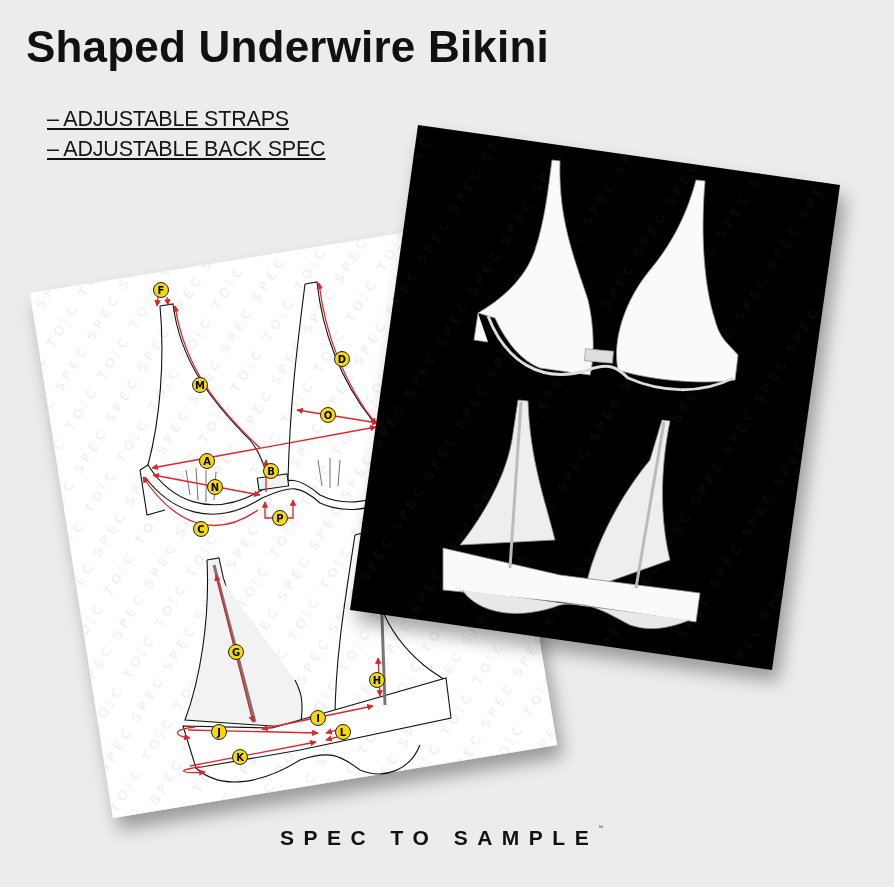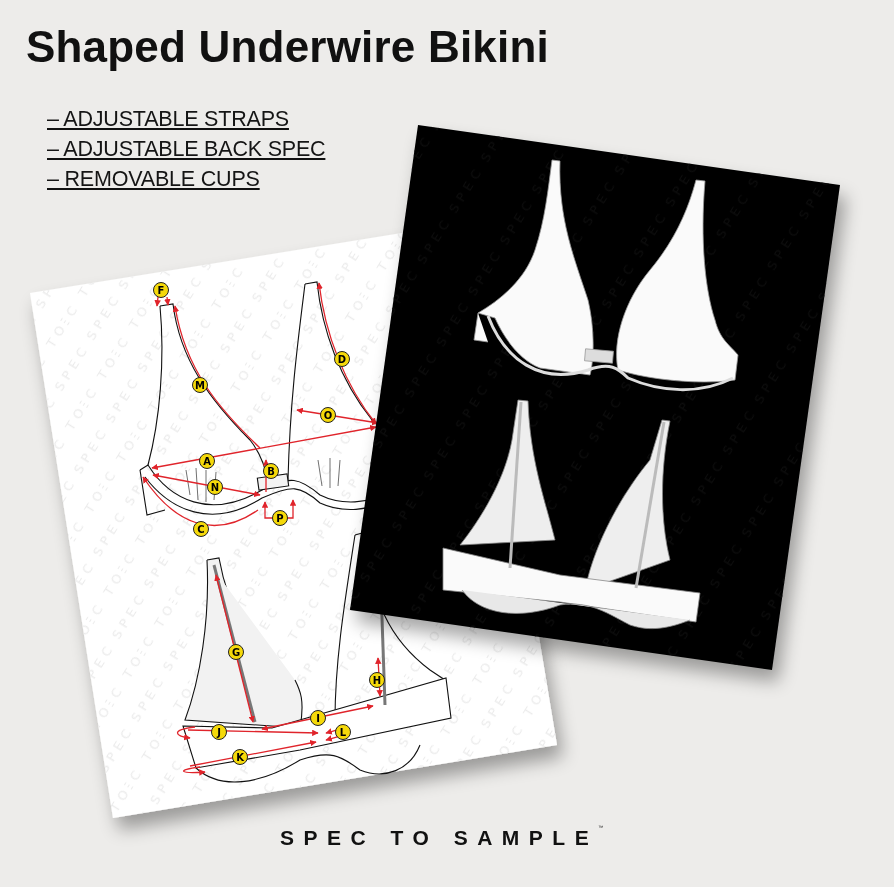--- a/index.html
+++ b/index.html
@@ -23,21 +23,20 @@
   .brand sup { font-size: 5px; letter-spacing: 0; position: relative; top: -8px; font-weight: 400; }
   svg.stage { position: absolute; left: 0; top: 0; }
 </style>
 </head>
 <body>
 
 <div class="title">Shaped Underwire Bikini</div>
 <ul class="bullets">
   <li>– ADJUSTABLE STRAPS</li>
   <li>– ADJUSTABLE BACK SPEC</li>
-  <li>– REMOVABLE CUPS</li>
 </ul>
 
 <svg class="stage" width="894" height="887" viewBox="0 0 894 887">
   <defs>
     <filter id="shadow" x="-20%" y="-20%" width="140%" height="140%">
       <feGaussianBlur in="SourceAlpha" stdDeviation="9"></feGaussianBlur>
       <feOffset dx="6" dy="12"></feOffset>
       <feComponentTransfer>
           <feFuncA type="linear" slope="0.35"></feFuncA>
         </feComponentTransfer>

